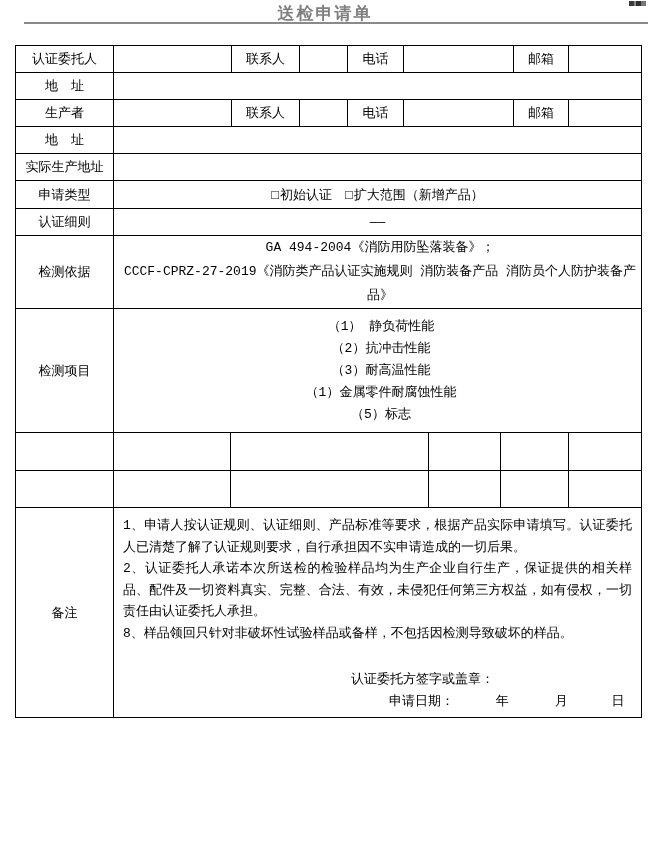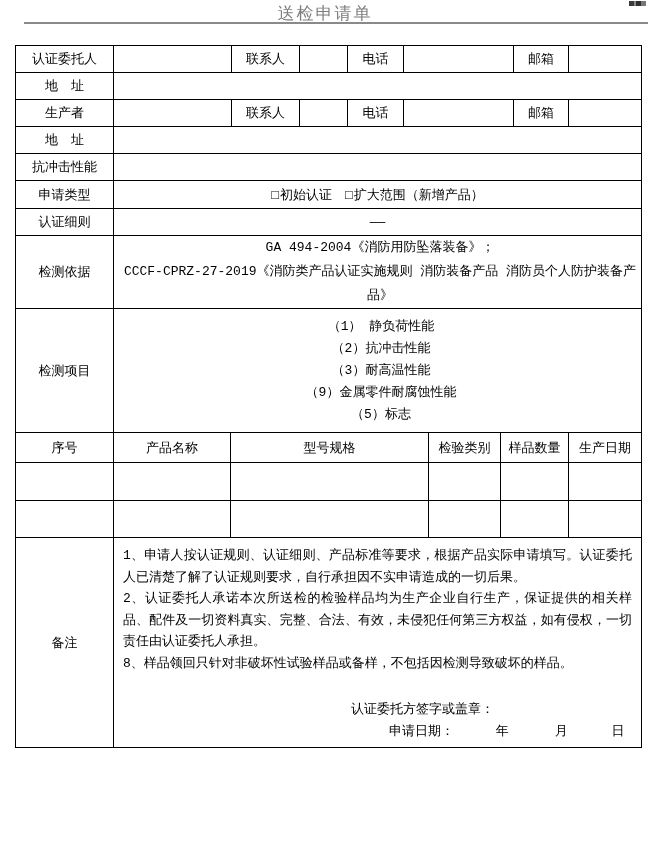--- a/index.html
+++ b/index.html
@@ -4,21 +4,21 @@
 <style>
   * { margin:0; padding:0; box-sizing:border-box; }
   html,body { background:#ffffff; }
   body {
     width:650px; height:864px; position:relative; overflow:hidden;
     font-family:"Liberation Serif","DejaVu Serif",serif;
     color:#000;
   }
   .page-title {
     position:absolute; top:2px; left:0; width:100%;
-    text-align:center; font-size:17px; font-weight:normal;
+    text-align:center; font-size:17px; font-weight:bold;
     color:#7f7f7f; letter-spacing:2px;
   }
   .title-rule {
     position:absolute; top:22px; left:24px; width:624px; height:2px;
     background:#8a8a8a;
   }
   .corner-mark {
     position:absolute; top:1px; right:4px; width:17px; height:5px;
     background:linear-gradient(90deg,#3a3a3a 0 28%,#8a8a8a 28% 42%,#2f2f2f 42% 72%,#777 72% 100%);
   }
@@ -86,21 +86,21 @@
       <td>电话</td>
       <td></td>
       <td>邮箱</td>
       <td></td>
     </tr>
     <tr style="height:27px">
       <td>地　址</td>
       <td colspan="7"></td>
     </tr>
     <tr style="height:27px">
-      <td>抗冲击性能</td>
+      <td>实际生产地址</td>
       <td colspan="7"></td>
     </tr>
     <tr style="height:28px">
       <td>申请类型</td>
       <td colspan="7">
         <div class="options-row">
           <span class="opt"><span class="box">□</span><span>初始认证</span></span>
           <span class="opt"><span class="box">□</span><span>扩大范围（新增产品）</span></span>
         </div>
       </td>
@@ -115,45 +115,37 @@
         <div>GA 494-2004《消防用防坠落装备》；</div>
         <div>CCCF-CPRZ-27-2019《消防类产品认证实施规则 消防装备产品 消防员个人防护装备产品》</div>
       </td>
     </tr>
     <tr style="height:124px">
       <td>检测项目</td>
       <td colspan="7" class="left items">
         <div>（1） 静负荷性能</div>
         <div>（2）抗冲击性能</div>
         <div>（3）耐高温性能</div>
-        <div>（9）金属零件耐腐蚀性能</div>
+        <div>（1）金属零件耐腐蚀性能</div>
         <div>（5）标志</div>
       </td>
     </tr>
   </tbody>
     </table>
 
   <table class="t2">
     <colgroup>
       <col style="width:98px">
         <col style="width:117px">
         <col style="width:198px">
       <col style="width:72px">
         <col style="width:68px">
         <col style="width:73px">
     </colgroup>
     <tbody>
-        <tr style="height:30px">
-      <td>序号</td>
-      <td>产品名称</td>
-      <td>型号规格</td>
-      <td>检验类别</td>
-      <td>样品数量</td>
-      <td>生产日期</td>
-    </tr>
     <tr style="height:38px">
       <td></td>
       <td></td>
       <td></td>
       <td></td>
       <td></td>
       <td></td>
     </tr>
     <tr style="height:37px">
       <td></td>

